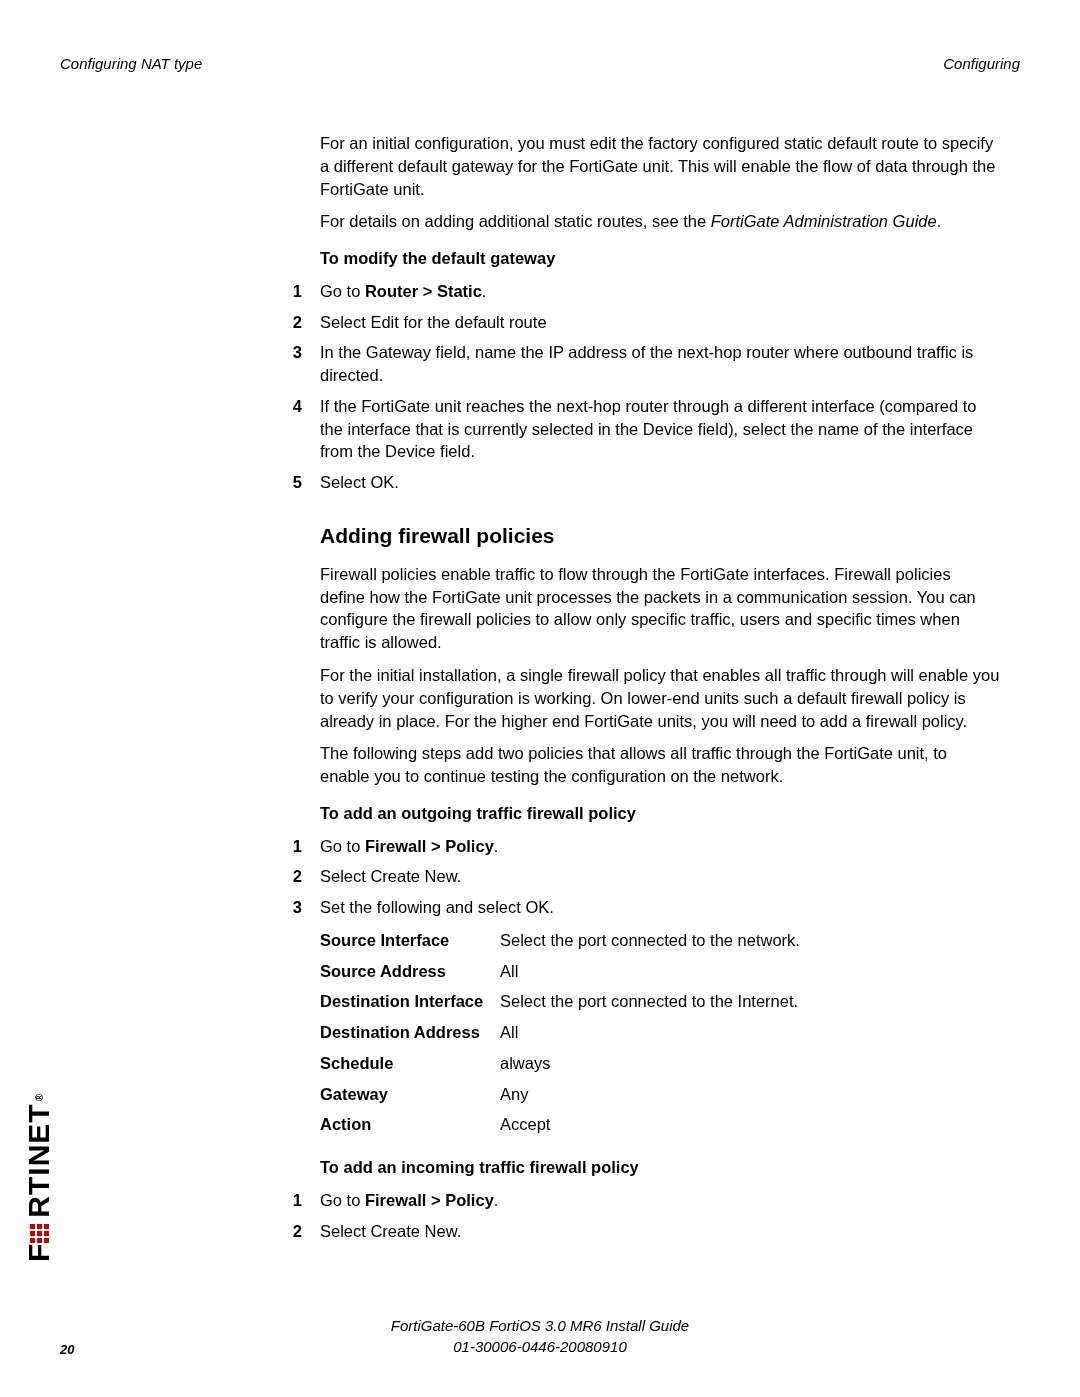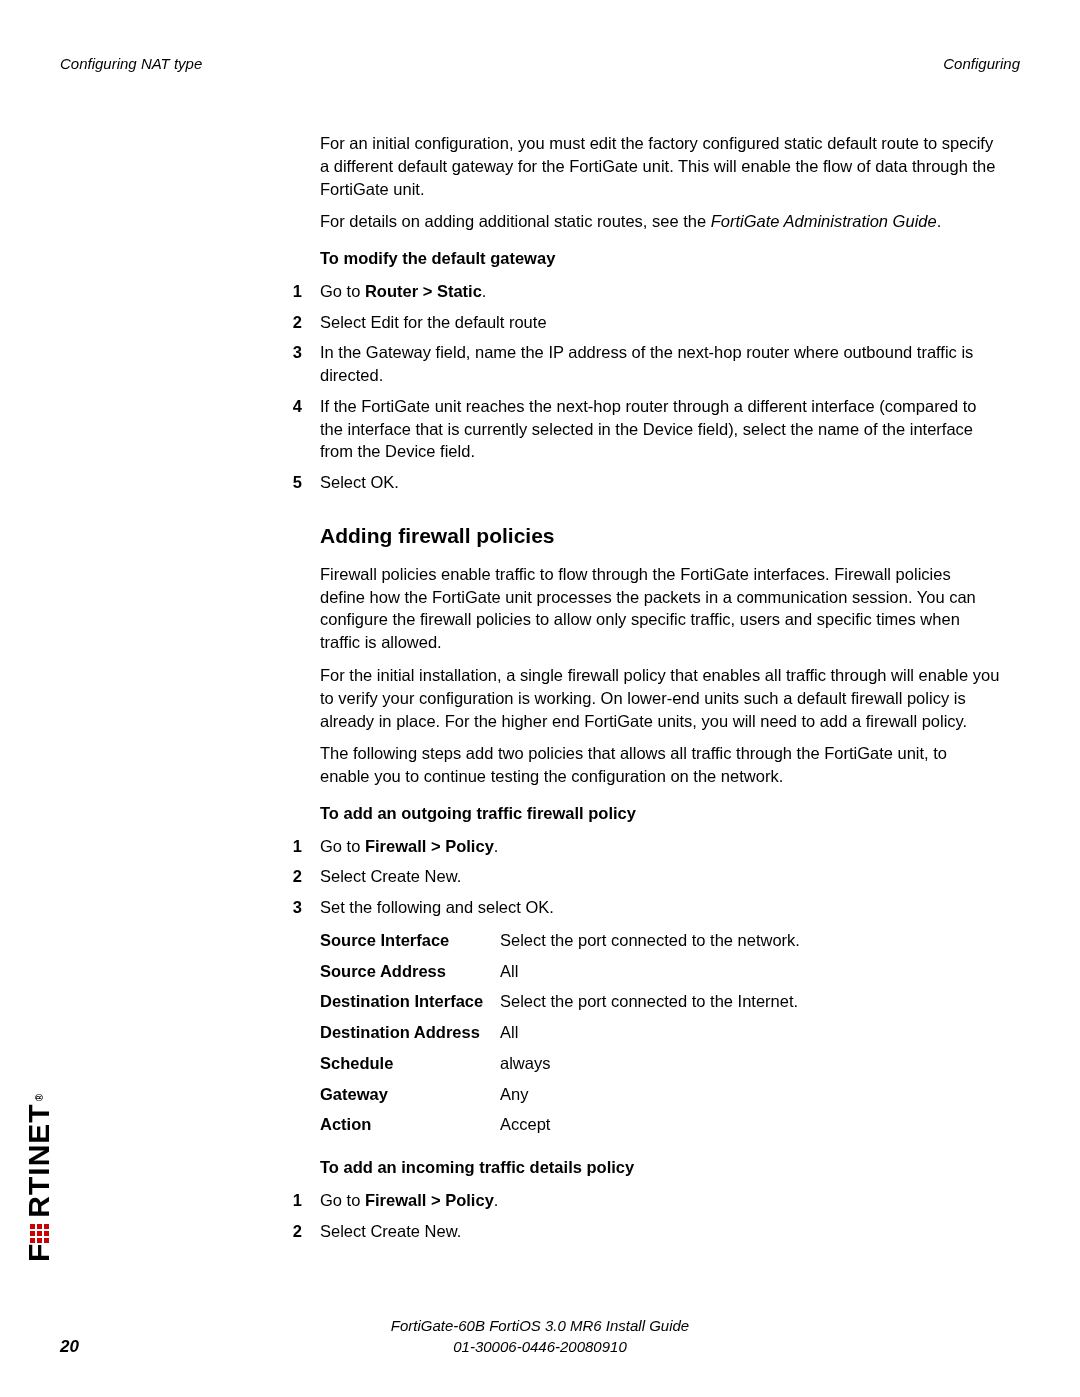--- a/index.html
+++ b/index.html
@@ -91,21 +91,21 @@
     font-style: italic;
     font-size: 15px;
     line-height: 1.4;
   }
   .page-num {
     position: absolute;
     left: 0;
     bottom: 0;
     font-style: italic;
     font-weight: bold;
-    font-size: 17px;
+    font-size: 13px;
   }
   .logo {
     position: absolute;
     left: 56px;
     bottom: 135px;
     transform: rotate(-90deg);
     transform-origin: left bottom;
     font-family: Arial, sans-serif;
     font-weight: 900;
     font-size: 30px;
@@ -220,21 +220,21 @@
         <div class="param-row">
           <div class="param-name">Gateway</div>
           <div class="param-val">Any</div>
         </div>
         <div class="param-row">
           <div class="param-name">Action</div>
           <div class="param-val">Accept</div>
         </div>
       </div>
 
-    <div class="subhead">To add an incoming traffic details policy</div>
+    <div class="subhead">To add an incoming traffic firewall policy</div>
 
     <ol class="steps" id="steps-incoming">
         <li>
           <span class="num">1</span>
           <span class="body"><span>Go to </span><span class="bold">Firewall &gt; Policy</span><span>.</span></span>
         </li>
         <li>
           <span class="num">2</span>
           <span class="body">Select Create New.</span>
         </li>

